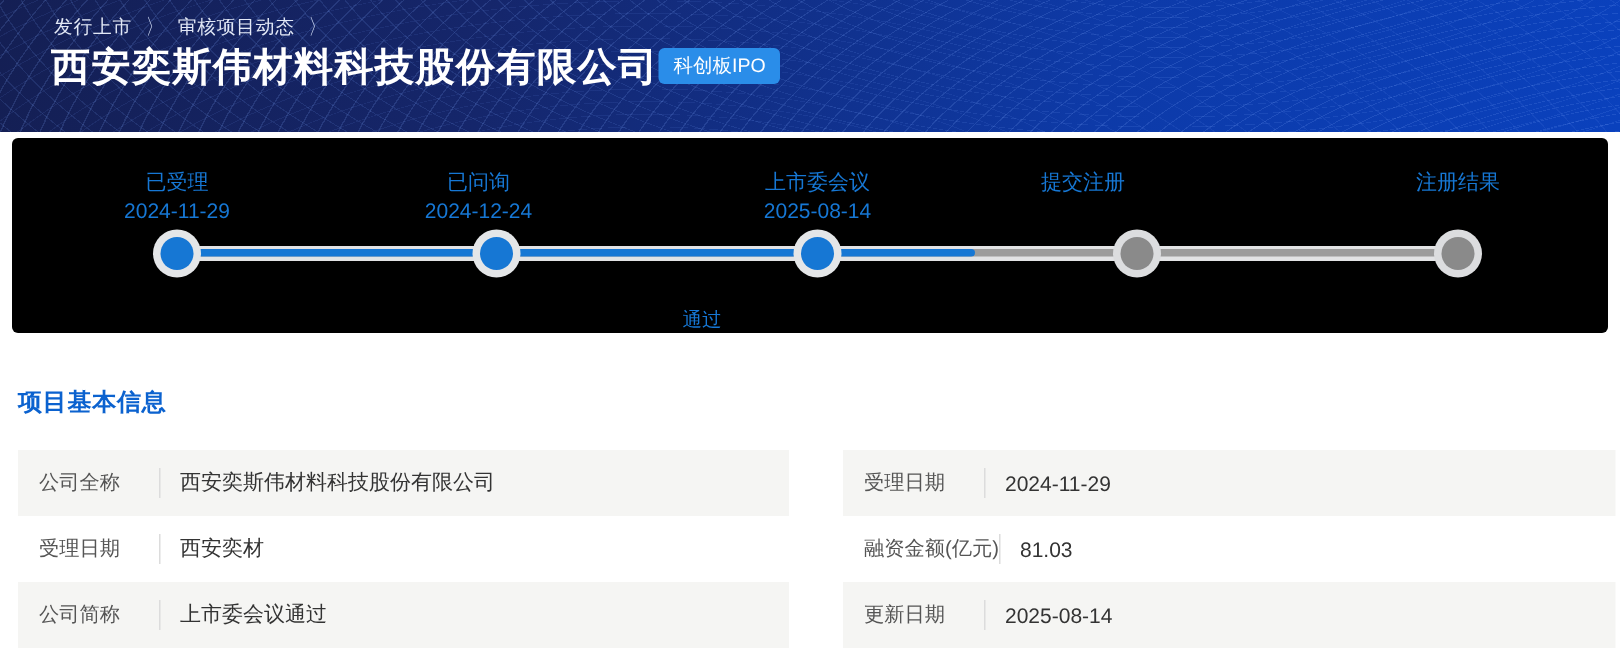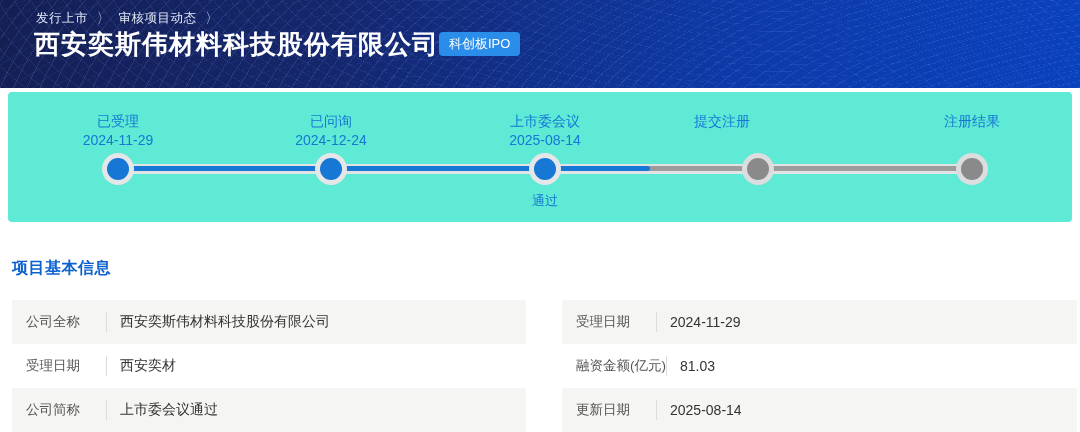--- a/index.html
+++ b/index.html
@@ -42,21 +42,21 @@
   }
   .ipo-badge {
     background:#2a8de9; color:#ffffff;
     font-size:13px; line-height:13px; padding:5px 10px 6px;
     border-radius:4px; white-space:nowrap;
   }
 
   
   .tl-card {
     position:absolute; left:8px; top:92px; width:1064px; height:130px;
-    background:#5eead4; border-radius:4px;
+    background:#000000; border-radius:4px;
   }
   .tl-track-outer {
     position:absolute; left:110px; top:72px; width:854px; height:10px;
     background:#e2e3e5; border-radius:5px;
   }
   .tl-track-inner {
     position:absolute; left:110px; top:74px; width:854px; height:5px;
     background:#9c9c9c; border-radius:3px;
   }
   .tl-track-progress {
@@ -67,21 +67,21 @@
     position:absolute; top:66px; width:22px; height:22px; border-radius:50%;
   }
   .tl-dot.done { background:#1677d4; box-shadow:0 0 0 5px #e4e6e8; }
   .tl-dot.pending { background:#8a8a8a; box-shadow:0 0 0 5px #dcdddf; }
   .tl-stage {
     position:absolute; top:20px; width:180px; text-align:center;
     font-size:14px; line-height:19px; color:#1677d4;
   }
   .tl-stage .tl-date { font-size:14px; }
   .tl-note {
-    position:absolute; top:100px; width:180px; text-align:center;
+    position:absolute; top:112px; width:180px; 
     font-size:13px; color:#1677d4;
   }
 
   
   .sec-title {
     position:absolute; left:12px; top:258px;
     font-size:16px; font-weight:700; color:#0b62cf; letter-spacing:.5px;text-align:right;
   }
   .tables {
     position:absolute; left:12px; top:300px; width:1065px;
@@ -128,21 +128,21 @@
 
   <div class="tl-card">
     <div class="tl-track-outer"></div>
     <div class="tl-track-inner"></div>
     <div class="tl-track-progress"></div>
 
     <div class="tl-stage" style="left:20px">
       <div>已受理</div>
       <div class="tl-date">2024-11-29</div>
     </div>
-    <div class="tl-stage" style="left:233px">
+    <div class="tl-stage" style="left:221px">
       <div>已问询</div>
       <div class="tl-date">2024-12-24</div>
     </div>
     <div class="tl-stage" style="left:447px">
       <div>上市委会议</div>
       <div class="tl-date">2025-08-14</div>
     </div>
     <div class="tl-stage" style="left:624px">
       <div>提交注册</div>
     </div>

